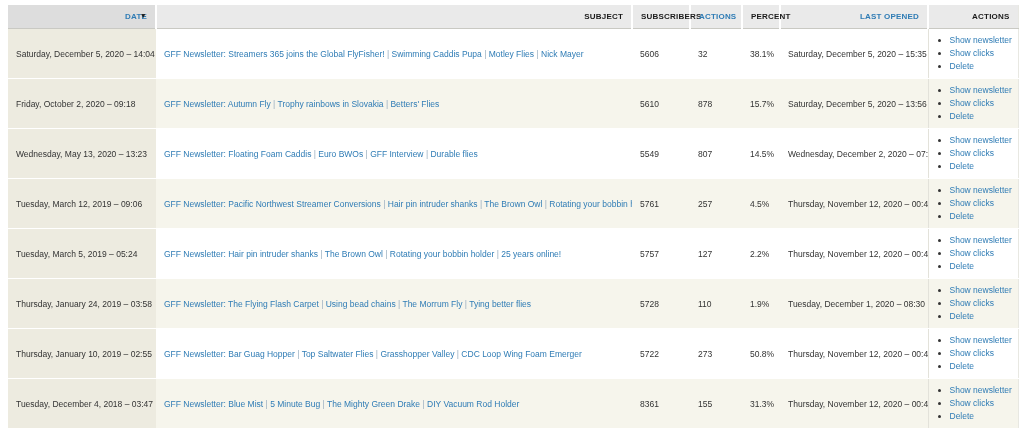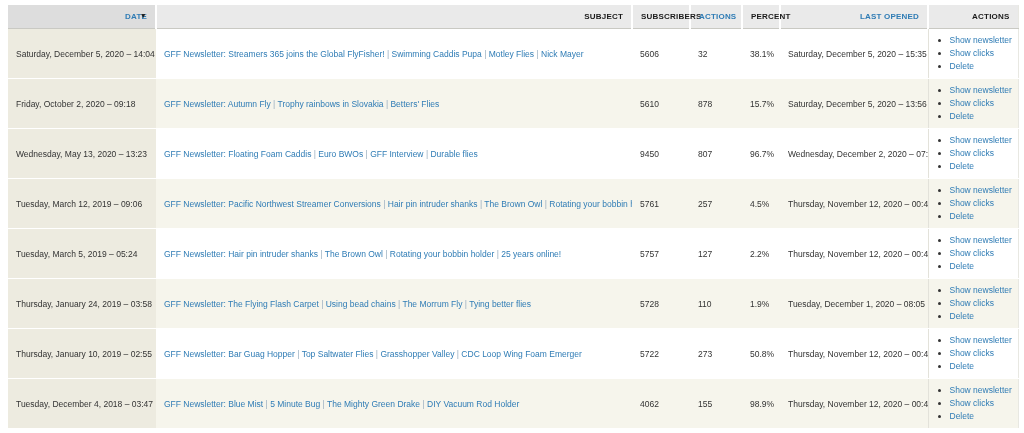--- a/index.html
+++ b/index.html
@@ -159,23 +159,23 @@
           </td>
         </tr>
 
         <tr class="row">
           <td class="active-col">
             <span class="date-text">Wednesday, May 13, 2020 – 13:23</span>
           </td>
           <td>
             <span><a class="subject-link">GFF Newsletter: Floating Foam Caddis</a><span class="pipe"> | </span><a class="subject-link">Euro BWOs</a><span class="pipe"> | </span><a class="subject-link">GFF Interview</a><span class="pipe"> | </span><a class="subject-link">Durable flies</a></span>
           </td>
-          <td>9450</td>
+          <td>5549</td>
           <td>807</td>
-          <td>96.7%</td>
+          <td>14.5%</td>
           <td>Wednesday, December 2, 2020 – 07:53</td>
           <td class="actions-td">
             <ul class="actions-list">
               <li><a>Show newsletter</a></li>
               <li><a>Show clicks</a></li>
               <li><a>Delete</a></li>
             </ul>
           </td>
         </tr>
 
@@ -222,21 +222,21 @@
         <tr class="row even">
           <td class="active-col">
             <span class="date-text">Thursday, January 24, 2019 – 03:58</span>
           </td>
           <td>
             <span><a class="subject-link">GFF Newsletter: The Flying Flash Carpet</a><span class="pipe"> | </span><a class="subject-link">Using bead chains</a><span class="pipe"> | </span><a class="subject-link">The Morrum Fly</a><span class="pipe"> | </span><a class="subject-link">Tying better flies</a></span>
           </td>
           <td>5728</td>
           <td>110</td>
           <td>1.9%</td>
-          <td>Tuesday, December 1, 2020 – 08:05</td>
+          <td>Tuesday, December 1, 2020 – 08:30</td>
           <td class="actions-td">
             <ul class="actions-list">
               <li><a>Show newsletter</a></li>
               <li><a>Show clicks</a></li>
               <li><a>Delete</a></li>
             </ul>
           </td>
         </tr>
 
         <tr class="row">
@@ -259,23 +259,23 @@
           </td>
         </tr>
 
         <tr class="row even">
           <td class="active-col">
             <span class="date-text">Tuesday, December 4, 2018 – 03:47</span>
           </td>
           <td>
             <span><a class="subject-link">GFF Newsletter: Blue Mist</a><span class="pipe"> | </span><a class="subject-link">5 Minute Bug</a><span class="pipe"> | </span><a class="subject-link">The Mighty Green Drake</a><span class="pipe"> | </span><a class="subject-link">DIY Vacuum Rod Holder</a></span>
           </td>
-          <td>4062</td>
+          <td>8361</td>
           <td>155</td>
-          <td>98.9%</td>
+          <td>31.3%</td>
           <td>Thursday, November 12, 2020 – 00:43</td>
           <td class="actions-td">
             <ul class="actions-list">
               <li><a>Show newsletter</a></li>
               <li><a>Show clicks</a></li>
               <li><a>Delete</a></li>
             </ul>
           </td>
         </tr>
 

